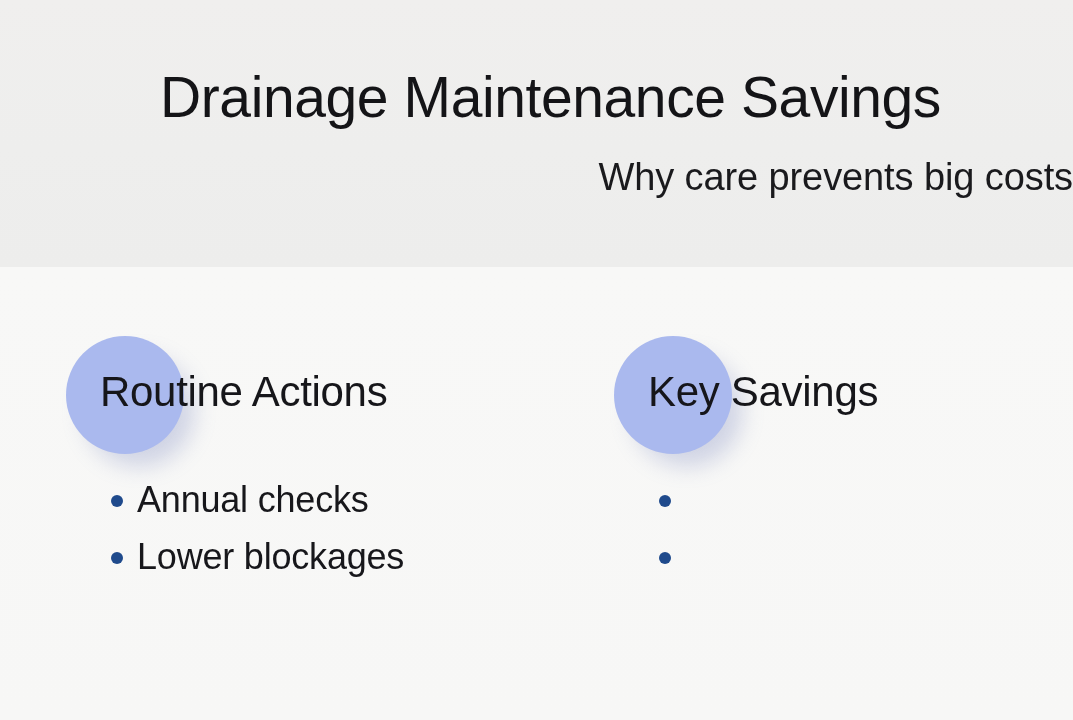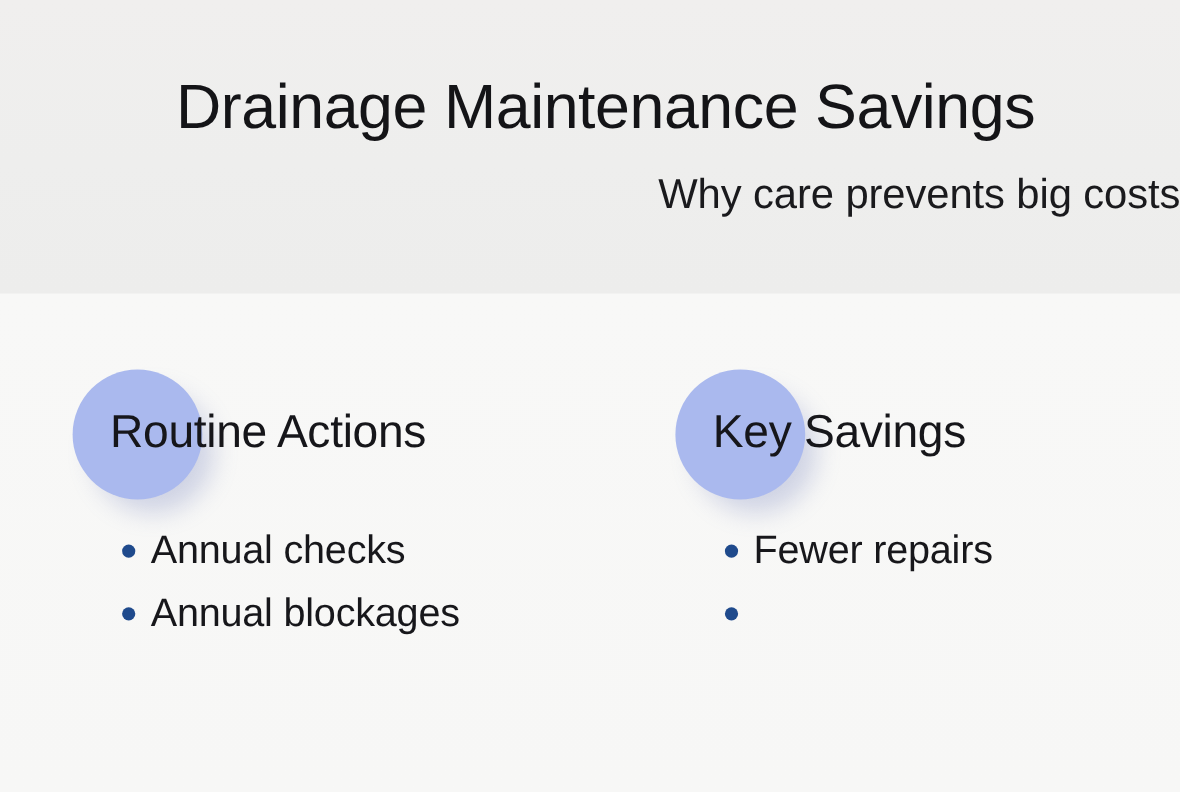--- a/index.html
+++ b/index.html
@@ -157,34 +157,33 @@
         <span class="blob"></span>
         <div class="col-title">Routine Actions</div>
       </div>
       <ul class="bullet-list">
         <li class="bullet-item">
           <span class="bullet-dot"></span>
           <span>Annual checks</span>
         </li>
         <li class="bullet-item">
           <span class="bullet-dot"></span>
-          <span>Annual blockages</span>
+          <span>Lower blockages</span>
         </li>
       </ul>
     </div>
 
     <div class="column col-1">
       <div class="col-head-wrap">
         <span class="blob"></span>
         <div class="col-title">Key Savings</div>
       </div>
       <ul class="bullet-list">
         <li class="bullet-item">
           <span class="bullet-dot"></span>
-          <span>Fewer repairs</span>
         </li>
         <li class="bullet-item">
           <span class="bullet-dot"></span>
         </li>
       </ul>
     </div>
 
   </div>
 </div>
 

